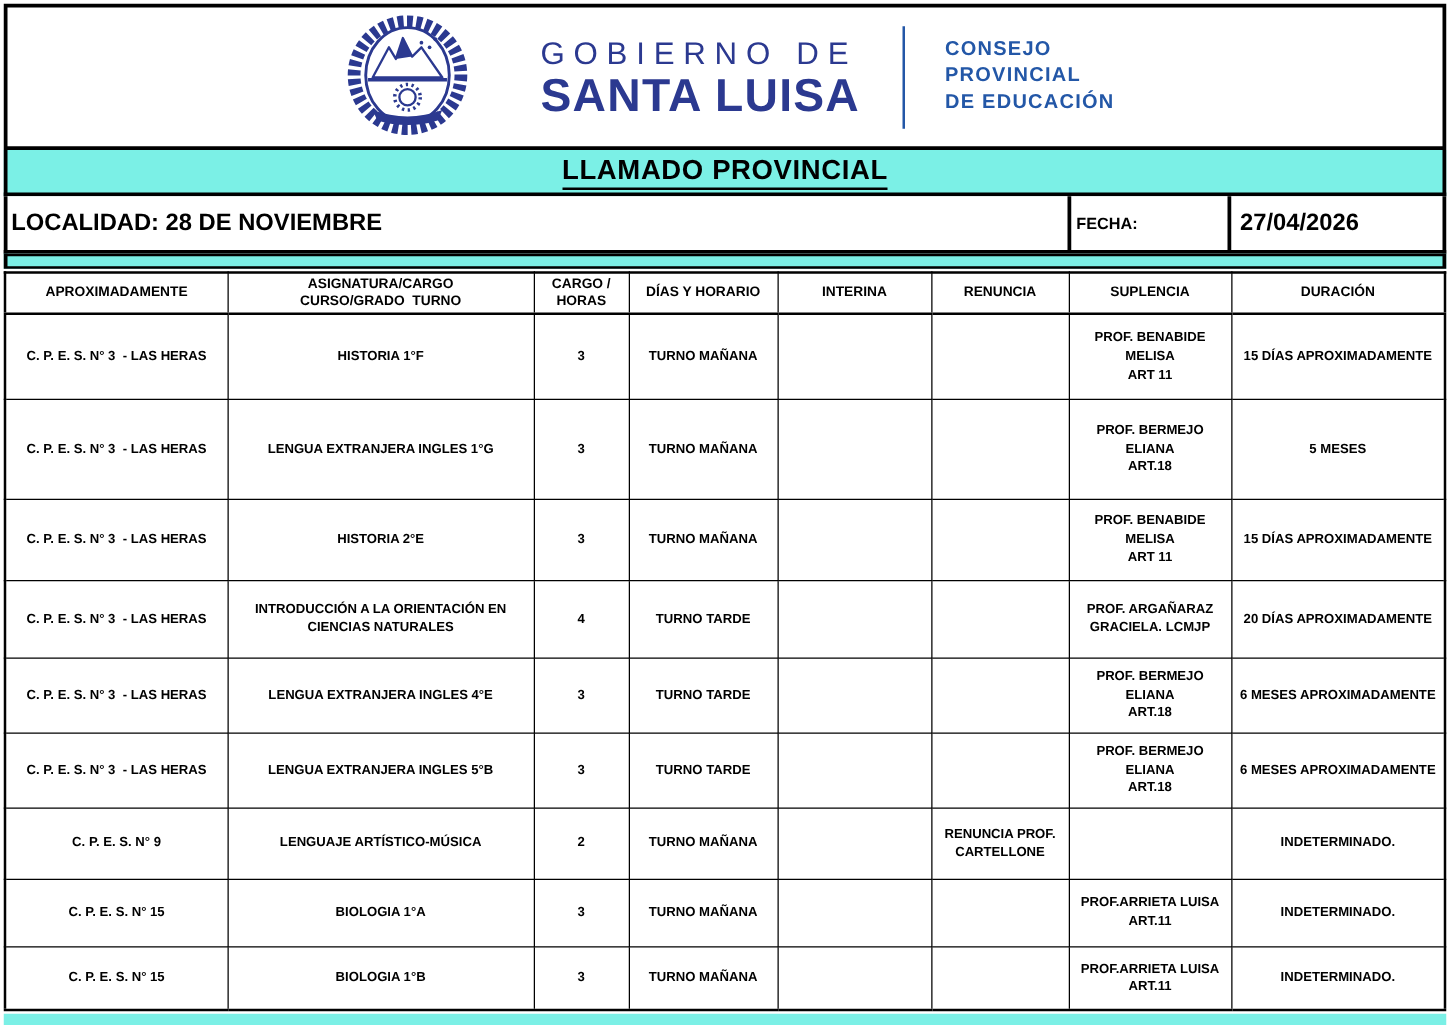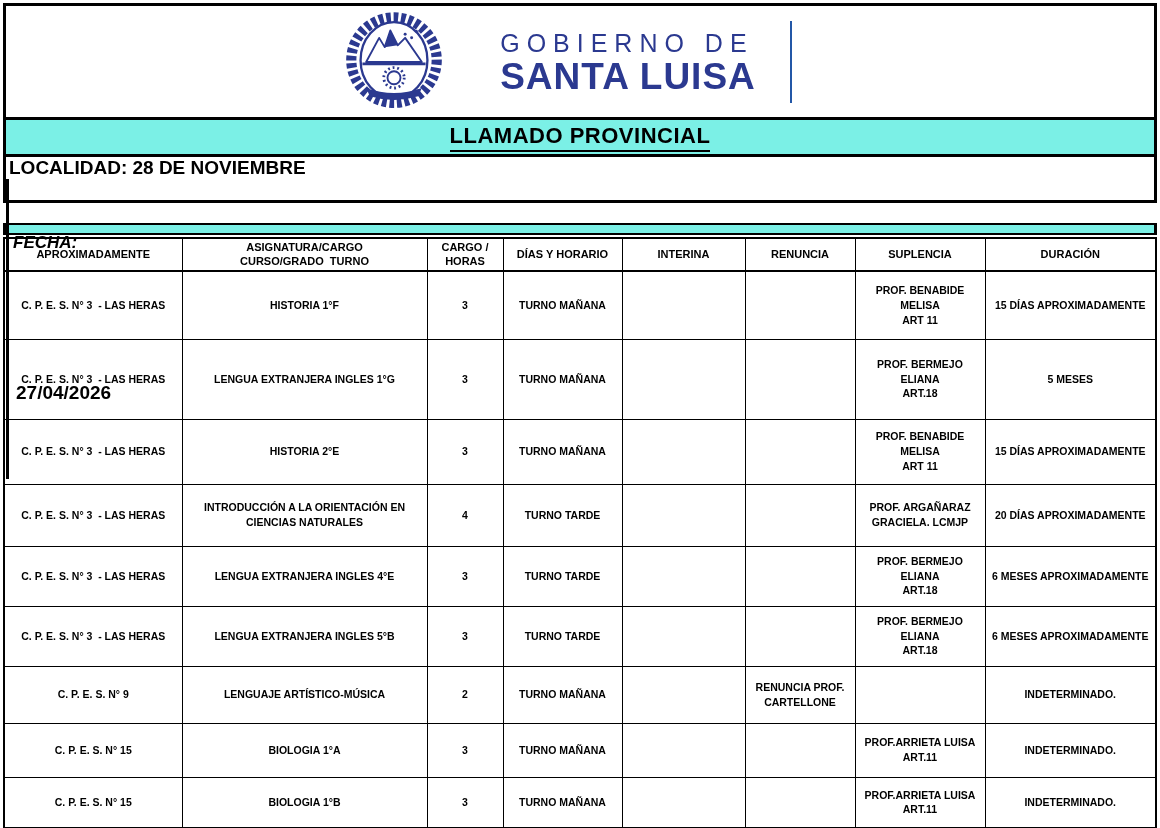--- a/index.html
+++ b/index.html
@@ -22,24 +22,24 @@
   
   .title-band {
     height: 37px; background: #7bf0e6; border: 3px solid #000; border-top: none;
     display: flex; align-items: center; justify-content: center;
   }
   .title-text { font-size: 22px; font-weight: 700; border-bottom: 2px solid #000; padding-bottom: 1px; letter-spacing: 0.5px; }
 
   
   .info-band {
     height: 46px; border: 3px solid #000; border-top: none; background: #fff;
-    display: flex; align-items: stretch; margin-bottom: 20px; flex-direction: column;
+    display: flex; align-items: stretch; margin-bottom: 0;
   }
   .info-localidad { flex: 1 1 auto; display: flex; align-items: center; padding-left: 3px; font-size: 19px; font-weight: 700; }
-  .info-fecha { flex: 0 0 128px; border-left: 3px solid #000; display: flex; align-items: center; padding-left: 4px; font-size: 17px; font-weight: 700; font-style: italic; }
+  .info-fecha { flex: 0 0 128px; border-left: 3px solid #000; display: flex; align-items: center; padding-left: 4px; font-size: 13px; font-weight: 700; }
   .info-date { flex: 0 0 172px; border-left: 3px solid #000; display: flex; align-items: center; padding-left: 7px; font-size: 19px; font-weight: 700; }
 
   
   .separator-band { height: 12px; background: #7bf0e6; border: 2px solid #000; border-left-width: 3px; border-right-width: 3px; margin-bottom: 2px; }
 
   
   table.calls { width: 100%; border-collapse: collapse; table-layout: fixed; }
   table.calls th, table.calls td {
     border: 1px solid #000; text-align: center; vertical-align: middle;
     white-space: pre-wrap; overflow: hidden; padding: 1px 2px;
@@ -70,20 +70,23 @@
       <path d="M30 84 Q60 95 90 84 L86 93 Q60 101 34 93 Z" fill="#2b3990"></path>
       <circle cx="72" cy="26" r="1.6" fill="#2b3990"></circle>
       <circle cx="79" cy="30" r="1.6" fill="#2b3990"></circle>
       <circle cx="84" cy="23" r="1.6" fill="#2b3990"></circle>
     </svg>
     <div class="gob-block">
       <div class="gob-line1">GOBIERNO DE</div>
       <div class="gob-line2">SANTA LUISA</div>
     </div>
     <div class="vdivider"></div>
+    <div class="consejo-block">CONSEJO
+PROVINCIAL
+DE EDUCACIÓN</div>
   </div>
 
   <div class="title-band">
     <span class="title-text">LLAMADO PROVINCIAL</span>
   </div>
 
   <div class="info-band">
     <div class="info-localidad">LOCALIDAD: 28 DE NOVIEMBRE</div>
     <div class="info-fecha">FECHA:</div>
     <div class="info-date">27/04/2026</div>

